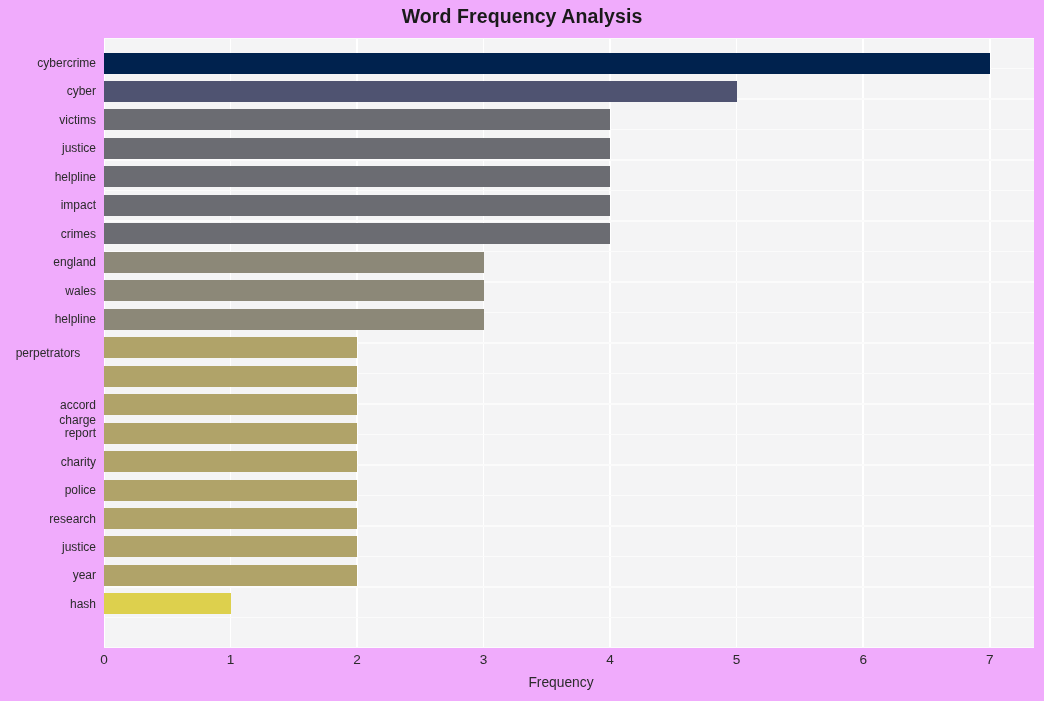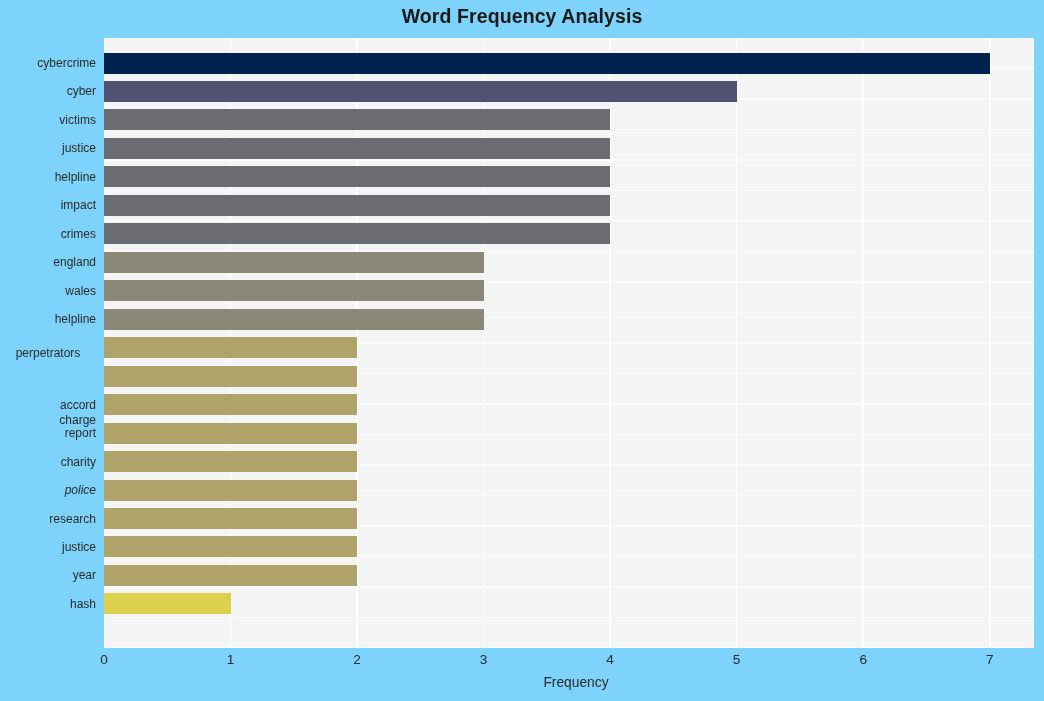--- a/index.html
+++ b/index.html
@@ -12,21 +12,21 @@
     height: 701px;
     font-family: "Liberation Sans", sans-serif;
     color: #262626;
     overflow: hidden;
   }
 
   #figure {
     position: relative;
     width: 1044px;
     height: 701px;
-    background: #7dd3fc;
+    background: #f0abfc;
   }
 
   
   #chart-title {
     position: absolute;
     left: 0;
     top: 5px;
     width: 1044px;
     text-align: center;
     font-size: 19.5px;
@@ -101,21 +101,21 @@
     width: 40px;
     margin-left: -20px;
     text-align: center;
     font-size: 13.6px;
     color: #2b2b2b;
     white-space: nowrap;
   }
 
   #xlabel {
     position: absolute;
-    left: 111px;
+    left: 96px;
     top: 675px;
     width: 930px;
     text-align: center;
     font-size: 13.8px;
     color: #2b2b2b;
     white-space: nowrap;
   }
 </style>
 </head>
 <body>
@@ -185,21 +185,21 @@
       <div class="ytick" style="top: 160.35px;">impact</div>
       <div class="ytick" style="top: 188.82px;">crimes</div>
       <div class="ytick" style="top: 217.29px;">england</div>
       <div class="ytick" style="top: 245.76px;">wales</div>
       <div class="ytick" style="top: 274.23px;">helpline</div>
       <div class="ytick" style="top: 308px; text-align: center;">perpetrators</div>
       <div class="ytick" style="top: 331.17px; margin-top: 44px;">charge</div>
       <div class="ytick" style="top: 359.64px;">accord</div>
       <div class="ytick" style="top: 388.11px;">report</div>
       <div class="ytick" style="top: 416.58px;">charity</div>
-      <div class="ytick" style="top: 445.05px; font-style: italic;">police</div>
+      <div class="ytick" style="top: 445.05px;">police</div>
       <div class="ytick" style="top: 473.52px;">research</div>
       <div class="ytick" style="top: 501.99px;">justice</div>
       <div class="ytick" style="top: 530.46px;">year</div>
       <div class="ytick" style="top: 558.93px;">hash</div>
     </div>
 
   <div id="xtick-layer">
       <div class="xtick" style="left: 104px;">0</div>
       <div class="xtick" style="left: 230.531px;">1</div>
       <div class="xtick" style="left: 357.061px;">2</div>

